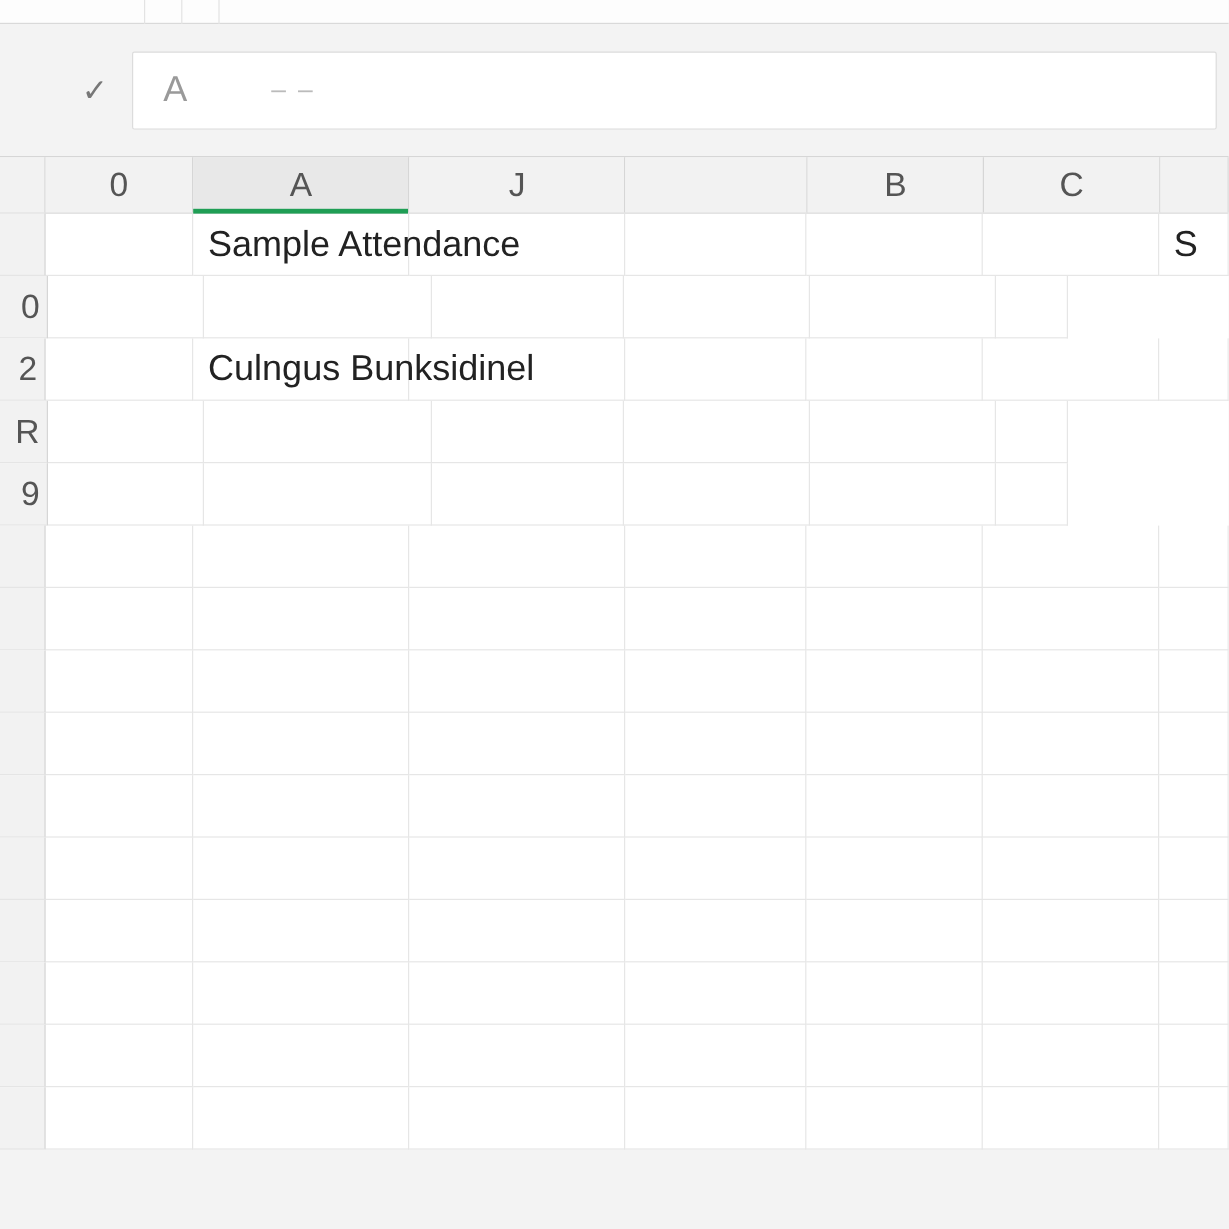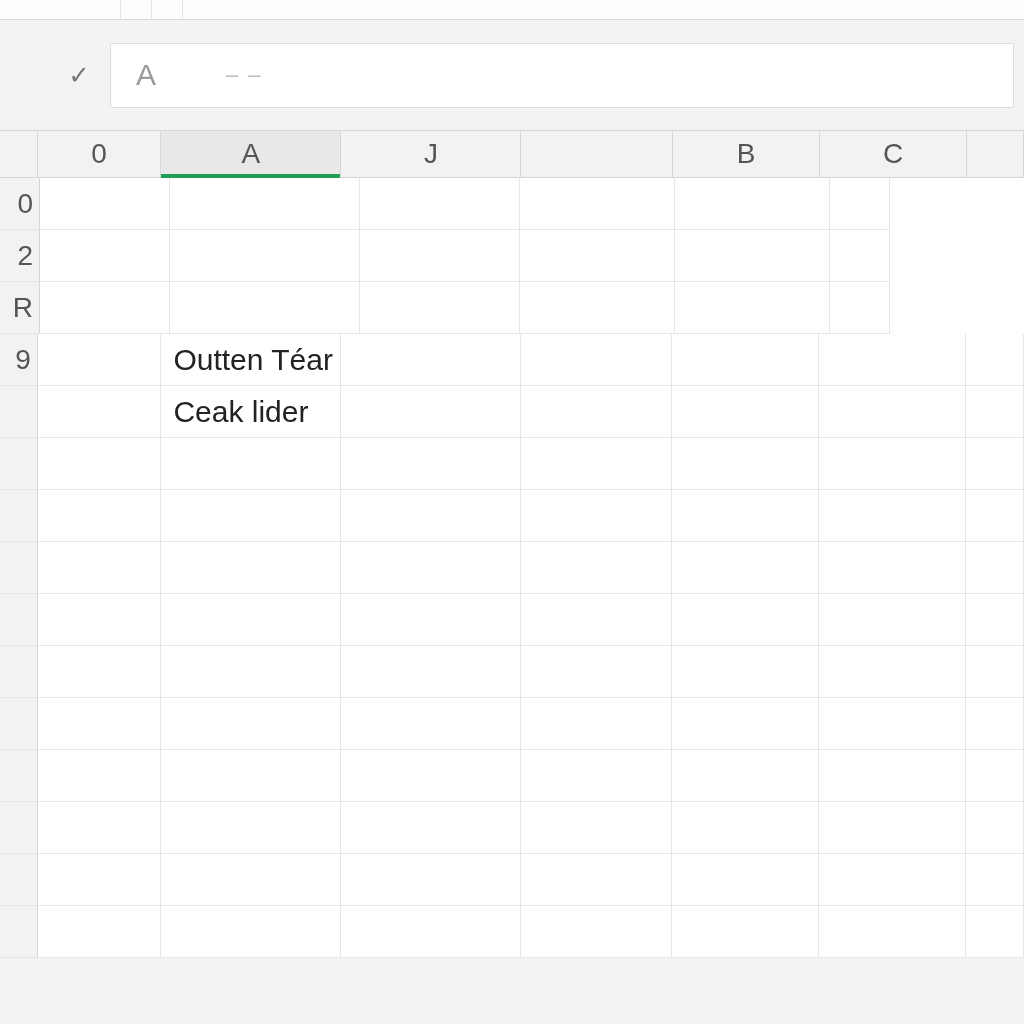--- a/index.html
+++ b/index.html
@@ -178,76 +178,78 @@
     <div class="colhdr c-A selected">A</div>
     <div class="colhdr c-J">J</div>
     <div class="colhdr c-sp"></div>
     <div class="colhdr c-B">B</div>
     <div class="colhdr c-C">C</div>
     <div class="colhdr c-rest"></div>
   </div>
 
   <div class="rows">
 
+    <div class="row">
+      <div class="rowhdr"></div>
+      <div class="cell c-gap"></div>
+      <div class="cell c-A">
+          <span>Sample Attendance</span>
+        </div>
+      <div class="cell c-J"></div>
+      <div class="cell c-sp"></div>
+      <div class="cell c-B"></div>
+      <div class="cell c-C"></div>
+      <div class="cell c-rest">
+          <span>S</span>
+        </div>
+    </div>
 
     <div class="row">
       <div class="rowhdr">0</div>
       <div class="cell c-gap"></div>
       <div class="cell c-J"></div>
       <div class="cell c-sp"></div>
       <div class="cell c-B"></div>
       <div class="cell c-C"></div>
       <div class="cell c-rest"></div>
     </div>
 
     <div class="row">
       <div class="rowhdr">2</div>
       <div class="cell c-gap"></div>
+      <div class="cell c-A">
+          <span>Culngus Bunksidinel</span>
+        </div>
       <div class="cell c-J"></div>
       <div class="cell c-sp"></div>
       <div class="cell c-B"></div>
       <div class="cell c-C"></div>
       <div class="cell c-rest"></div>
     </div>
 
     <div class="row">
       <div class="rowhdr">R</div>
       <div class="cell c-gap"></div>
       <div class="cell c-J"></div>
       <div class="cell c-sp"></div>
       <div class="cell c-B"></div>
       <div class="cell c-C"></div>
       <div class="cell c-rest"></div>
     </div>
 
     <div class="row">
       <div class="rowhdr">9</div>
       <div class="cell c-gap"></div>
-      <div class="cell c-A">
-          <span>Outten Téar</span>
-        </div>
-      <div class="cell c-J"></div>
-      <div class="cell c-sp"></div>
-      <div class="cell c-B"></div>
-      <div class="cell c-C"></div>
-      <div class="cell c-rest"></div>
-    </div>
-
-    <div class="row">
-      <div class="rowhdr"></div>
-      <div class="cell c-gap"></div>
-      <div class="cell c-A">
-          <span>Ceak lider</span>
-        </div>
-      <div class="cell c-J"></div>
-      <div class="cell c-sp"></div>
-      <div class="cell c-B"></div>
-      <div class="cell c-C"></div>
-      <div class="cell c-rest"></div>
-    </div>
+      <div class="cell c-J"></div>
+      <div class="cell c-sp"></div>
+      <div class="cell c-B"></div>
+      <div class="cell c-C"></div>
+      <div class="cell c-rest"></div>
+    </div>
+
 
     <div class="row">
       <div class="rowhdr"></div>
       <div class="cell c-gap"></div>
       <div class="cell c-A"></div>
       <div class="cell c-J"></div>
       <div class="cell c-sp"></div>
       <div class="cell c-B"></div>
       <div class="cell c-C"></div>
       <div class="cell c-rest"></div>

